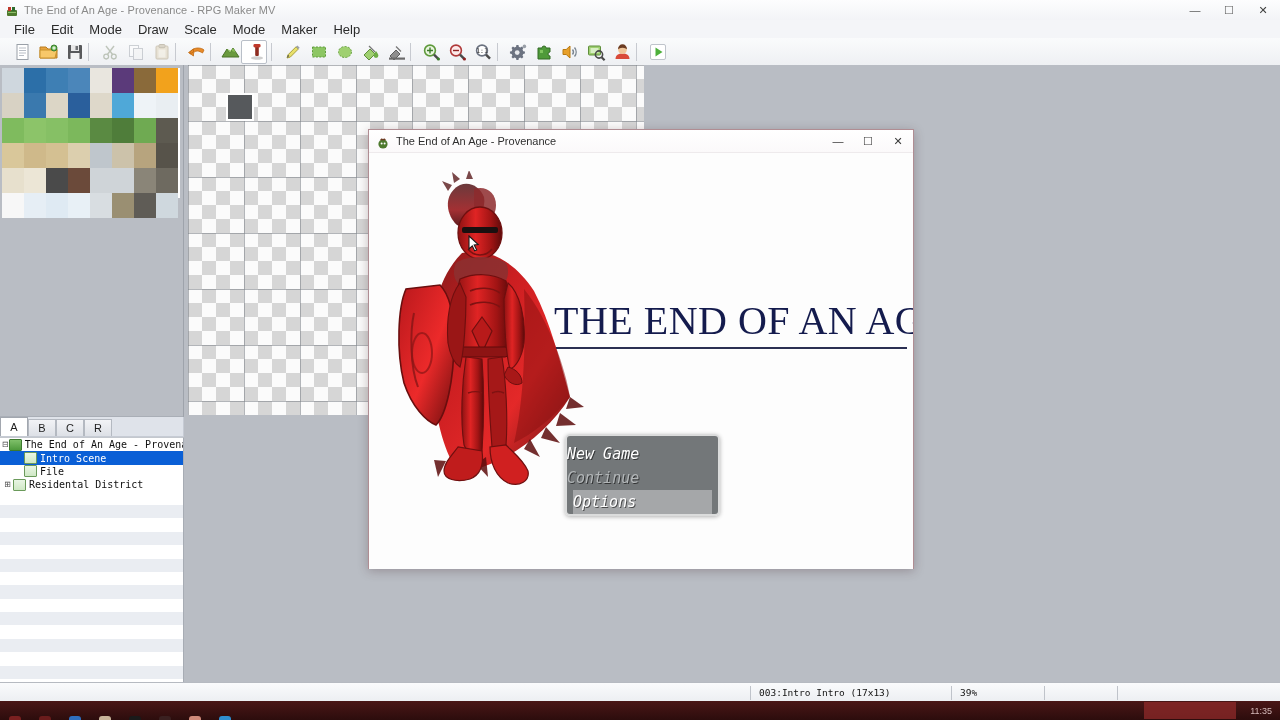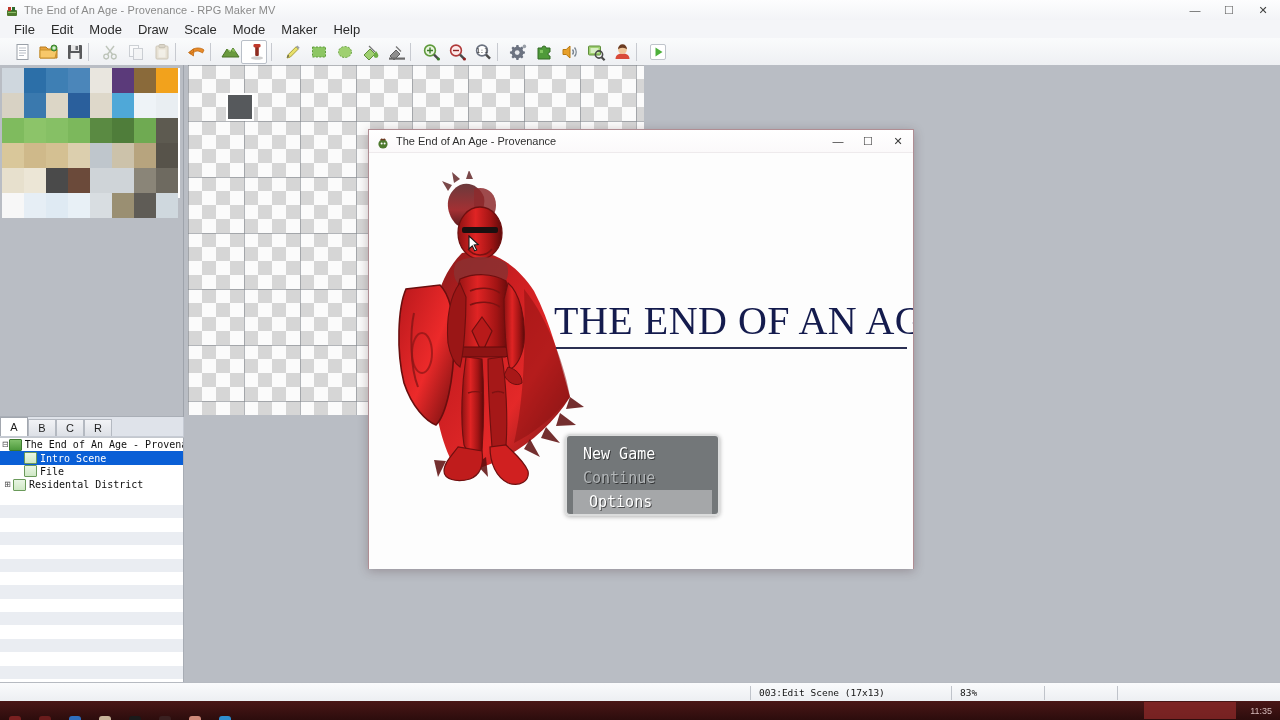--- a/index.html
+++ b/index.html
@@ -185,24 +185,25 @@
   }
 
   .menubox{
     position:absolute;left:196px;top:281px;width:155px;height:82px;
     background:rgba(96,100,103,.88);
     border:2px solid rgba(238,238,238,.85);
     border-radius:5px;box-sizing:border-box;padding:6px 0 0 0;
     box-shadow:0 1px 4px rgba(0,0,0,.3);
   }
   .mitem{
-    height:24px;display:flex;align-items:center;padding-left:16px;
+    height:24px;display:flex;align-items:center;padding-left:0;
     font-family:"DejaVu Sans Mono", monospace;font-size:15px;
     color:#ffffff;text-shadow:1px 1px 0 rgba(0,0,0,.55);
     box-sizing:border-box;
+    font-style:italic;
   }
   .mitem.disabled{color:#b2b6b8;}
   .mitem.hl{background:rgba(205,208,210,.55);margin:0 6px;border-radius:0;}
 
   .cursor{position:absolute;left:99px;top:82px;}
 </style>
 </head>
 <body>
 
 <div id="app">
@@ -644,23 +645,23 @@
         <div class="mitem disabled">Continue</div>
         <div class="mitem hl">Options</div>
       </div>
 
     </div>
   </div>
 
   <div class="statusbar">
     <div class="sfield" style="width:750px"></div>
     <div class="sdiv"></div>
-    <div class="sfield" style="width:200px">003:Edit Scene (17x13)</div>
+    <div class="sfield" style="width:200px">003:Intro Intro (17x13)</div>
     <div class="sdiv"></div>
-    <div class="sfield" style="width:92px">83%</div>
+    <div class="sfield" style="width:92px">39%</div>
     <div class="sdiv"></div>
     <div class="sfield" style="width:72px"></div>
     <div class="sdiv"></div>
     <div class="sfield" style="flex:1"></div>
   </div>
 
   <div class="taskbar">
     <div class="tb-item">
         <div class="tb-dot" style="background:#7a2020"></div>
       </div>

